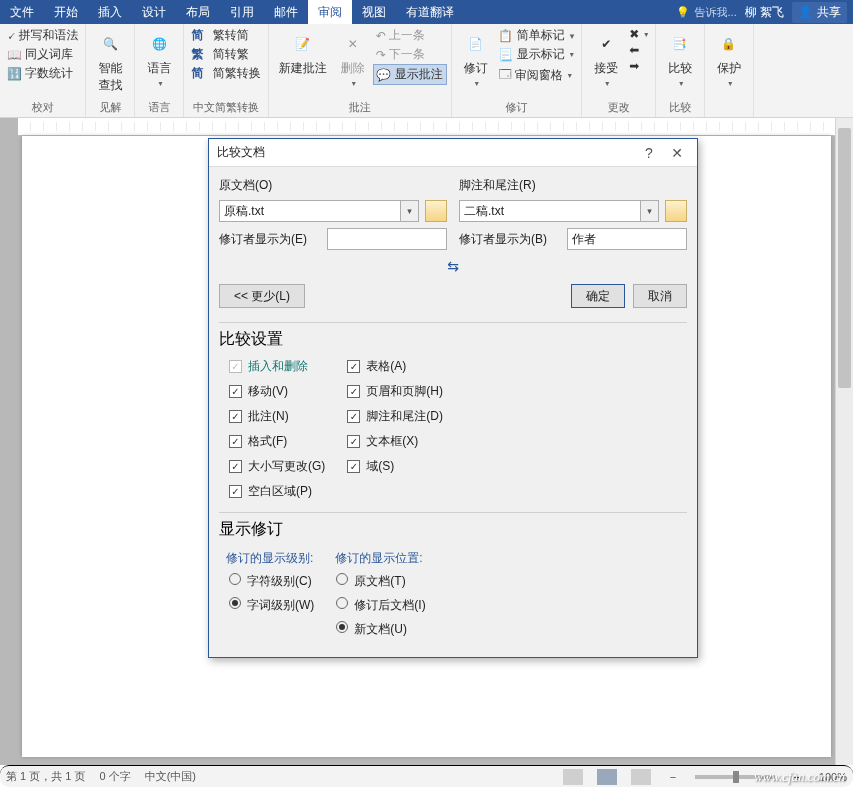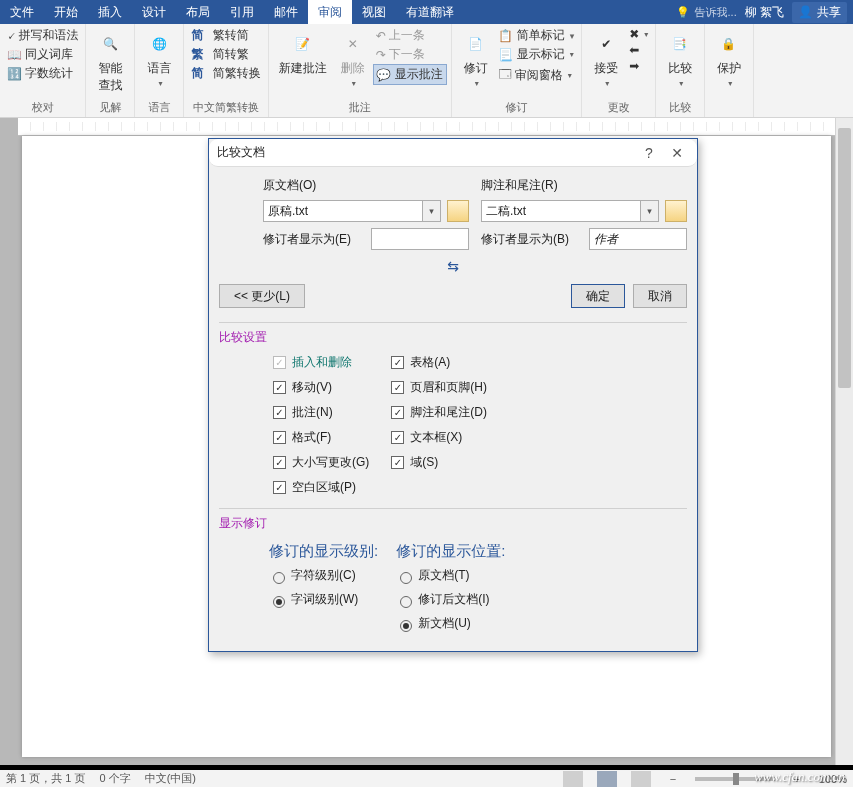--- a/index.html
+++ b/index.html
@@ -27,57 +27,57 @@
 
 
 .ruler { height: 18px; background: #fff; border-bottom: 1px solid #c0c0c0; margin: 0 18px; position: relative; }
 .ruler::before { content: ""; position: absolute; left: 0; right: 0; top: 4px; bottom: 4px; background: repeating-linear-gradient(to right, transparent 0, transparent 12px, #bbb 12px, #bbb 13px); opacity: .3; }
 .doc-area { position: absolute; left: 0; right: 0; top: 118px; bottom: 22px; background: #b8b8b8; }
 .page { position: absolute; left: 22px; right: 22px; top: 18px; bottom: 8px; background: #fff; box-shadow: 0 0 4px rgba(0,0,0,.25); }
 .vscroll { position: absolute; right: 0; top: 0; bottom: 0; width: 18px; background: #ececec; border-left: 1px solid #d4d4d4; }
 .vscroll .thumb { position: absolute; left: 2px; right: 2px; top: 10px; height: 260px; background: #c2c2c2; border-radius: 2px; }
 
 
-.status { position: absolute; left: 0; right: 0; bottom: 0; height: 22px; background: #f3f3f3; border-top: 5px solid #000000; display: flex; align-items: center; font-size: 11px; color: #555; padding: 0 6px; gap: 14px; }
+.status { position: absolute; left: 0; right: 0; bottom: 0; height: 22px; background: #f3f3f3; border-top: 1px solid #000000; display: flex; align-items: center; font-size: 11px; color: #555; padding: 0 6px; gap: 14px; border-radius: 9px; }
 .status .spacer { flex: 1; }
 .view-icn { width: 20px; height: 16px; background: #cfcfcf; }
 .view-icn.active { background: #9aa8bb; }
 .watermark { position: absolute; right: 8px; bottom: 2px; color: #fff; font-style: italic; font-size: 13px; text-shadow: 1px 1px 2px rgba(0,0,0,.6); font-family: Georgia, serif; }
 
 
 .dialog { position: absolute; left: 208px; top: 138px; width: 490px; background: #f0f0f0; border: 1px solid #2b579a; box-shadow: 2px 3px 8px rgba(0,0,0,.3); font-size: 12px; color: #222; }
-.dlg-title { height: 28px; background: #fff; display: flex; align-items: center; padding: 0 6px 0 8px; border-bottom: 1px solid #ddd; border-radius: 9px; }
+.dlg-title { height: 28px; background: #fff; display: flex; align-items: center; padding: 0 6px 0 8px; border-bottom: 1px solid #ddd; }
 .dlg-title .spacer { flex: 1; }
 .dlg-title .tbtn { width: 28px; text-align: center; font-size: 14px; color: #555; cursor: pointer; }
 .dlg-body { padding: 10px 10px 12px 10px; }
-.cols2 { display: flex; gap: 12px; margin-left: 44px; }
+.cols2 { display: flex; gap: 12px; }
 .col { flex: 1; display: flex; flex-direction: column; gap: 6px; }
 .lbl { font-size: 12px; }
 .dd-row { display: flex; gap: 6px; align-items: center; }
 .dd { flex: 1; height: 22px; background: #fff; border: 1px solid #adadad; display: flex; align-items: center; padding: 0 4px; position: relative; }
 .dd .caret { position: absolute; right: 0; top: 0; bottom: 0; width: 18px; border-left: 1px solid #adadad; display: flex; align-items: center; justify-content: center; background: #efefef; font-size: 9px; color: #555; }
 .folder-btn { width: 22px; height: 22px; border: 1px solid #cdb068; background: linear-gradient(#fff2cf,#f5d482); cursor: pointer; }
 .txt { height: 22px; background: #fff; border: 1px solid #adadad; padding: 0 4px; display: flex; align-items: center; min-width: 0; }
 .inline-lbl { display: flex; align-items: center; gap: 20px; }
-.inline-lbl .txt { flex: 1; font-style: italic; }
+.inline-lbl .txt { flex: 1; }
 .swap-row { text-align: center; padding: 8px 0; color: #2b579a; font-size: 14px; }
 .btn-row { display: flex; align-items: center; gap: 8px; padding: 2px 0 10px 0; }
 .btn { height: 24px; border: 1px solid #adadad; background: #e1e1e1; padding: 0 14px; display: flex; align-items: center; cursor: pointer; }
 .btn.primary { border-color: #2b579a; }
 .sep { height: 1px; background: #d0d0d0; margin: 4px 0 6px 0; }
-.section-h { color: #a21caf; font-size: 12px; margin: 4px 0; }
+.section-h { color: #000000; font-size: 16px; margin: 4px 0; }
 .chk-list { display: flex; flex-direction: column; gap: 8px; padding-left: 10px; }
 .chk { display: flex; align-items: center; gap: 6px; }
 .chk-box { width: 13px; height: 13px; border: 1px solid #666; background: #fff; display: flex; align-items: center; justify-content: center; font-size: 10px; line-height: 1; }
 .chk-box.checked::after { content: "✓"; color: #333; font-size: 10px; }
 .chk-box.disabled { border-color: #bbb; }
 .chk-box.disabled.checked::after { color: #bbb; }
 .chk.disabled { color: #0f766e; }
-.sub-h { color: #2b579a; font-size: 15px; margin: 4px 0 6px 6px; text-align: center; }
-.radio { display: flex; align-items: flex-end; gap: 6px; padding-left: 10px; margin-bottom: 7px; }
+.sub-h { color: #2b579a; font-size: 12px; margin: 4px 0 6px 6px; text-align: center; }
+.radio { display: flex; align-items: flex-start; gap: 6px; padding-left: 10px; margin-bottom: 7px; }
 .r-circ { width: 12px; height: 12px; border: 1px solid #666; border-radius: 50%; display: flex; align-items: center; justify-content: center; }
 .r-circ.sel::after { content: ""; width: 6px; height: 6px; background: #333; border-radius: 50%; }
 </style>
 </head>
 <body>
 
 <div class="tabs">
   <div class="tab">文件</div>
   <div class="tab">开始</div>
   <div class="tab">插入</div>

